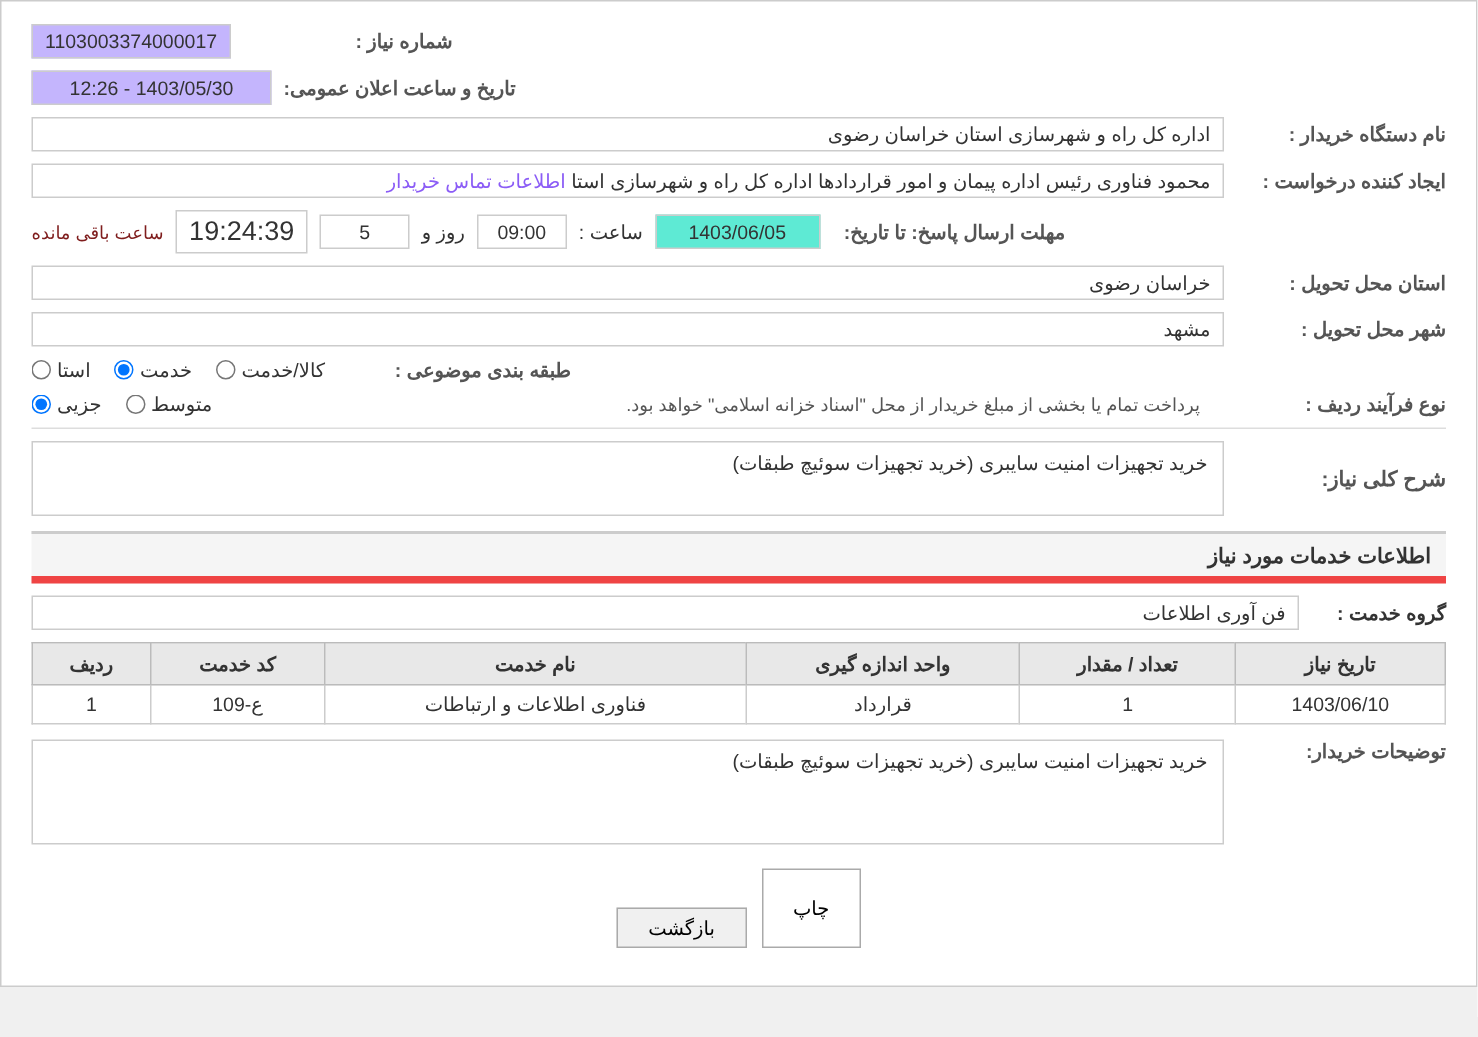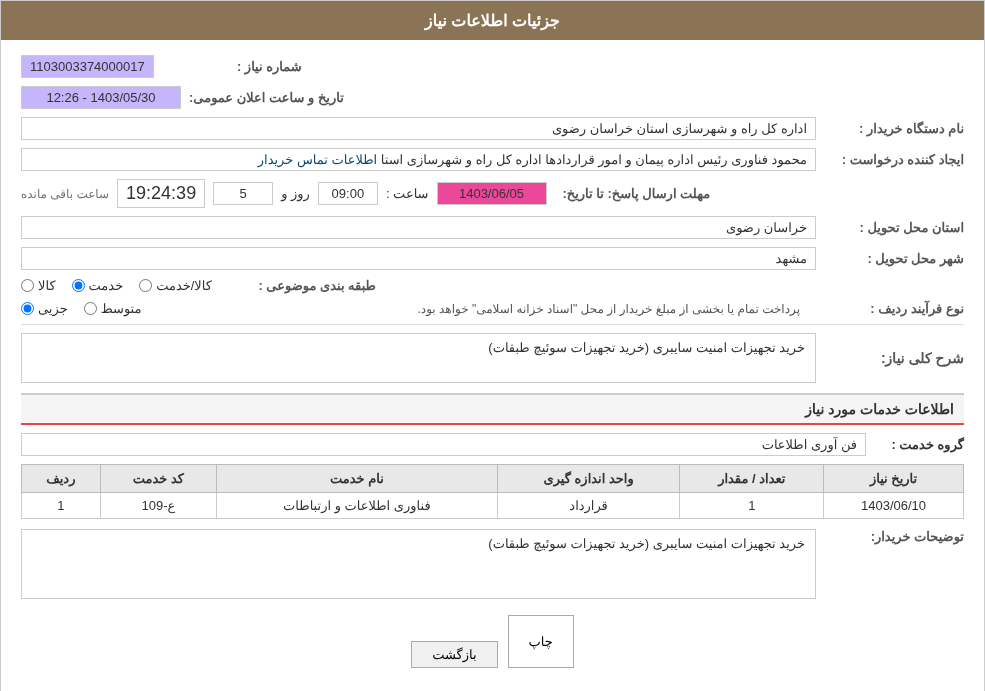--- a/index.html
+++ b/index.html
@@ -50,48 +50,48 @@
       color: #333;
     }
     .info-value-wide {
       background: #fff;
       border: 1px solid #ccc;
       padding: 3px 8px;
       flex: 1;
       text-align: right;
     }
     .blue-link {
-      color: #0c4a6e;
+      color: #8b5cf6;
       text-decoration: none;
     }
     .date-time-row {
       display: flex;
       align-items: center;
       justify-content: flex-end;
       gap: 8px;
       margin-bottom: 8px;
     }
     .small-box {
       background: #fff;
       border: 1px solid #ccc;
       padding: 3px 6px;
       min-width: 60px;
       text-align: center;
     }
     .date-box {
-      background: #ec4899;
+      background: #5eead4;
       border: 1px solid #ccc;
       padding: 3px 8px;
       min-width: 110px;
       text-align: center;
     }
     .section-title {
       background: #f5f5f5;
       border-top: 2px solid #ccc;
-      border-bottom: 2px solid #ef4444;
+      border-bottom: 5px solid #ef4444;
       padding: 6px 10px;
       font-weight: bold;
       font-size: 14px;
       color: #333;
       margin: 10px 0 8px 0;
     }
     .radio-row {
       display: flex;
       align-items: center;
       justify-content: flex-end;
@@ -192,39 +192,36 @@
       flex: 1;
       text-align: right;
     }
     .divider {
       border: none;
       border-top: 1px solid #ddd;
       margin: 8px 0;
     }
     .remaining-time-label {
       font-size: 12px;
-      color: #737373;
+      color: #7f1d1d;
     }
     .remaining-box {
       background: #fff;
       border: 1px solid #ccc;
       padding: 3px 8px;
       min-width: 80px;
       text-align: center;
       font-size: 18px;
     }
   </style>
 </head>
 <body>
 
 <div class="page-wrapper">
 
-  <div class="header-bar">
-    <span>جزئیات اطلاعات نیاز</span>
-  </div>
 
   <div class="content">
 
     <div class="info-row">
       <span class="info-label">شماره نیاز :</span>
       <span class="info-value">1103003374000017</span>
     </div>
 
     <div class="info-row">
       <span class="info-label">تاریخ و ساعت اعلان عمومی:</span>
@@ -269,21 +266,21 @@
       <span class="info-label">طبقه بندی موضوعی :</span>
       <div class="radio-item">
         <label><span>کالا/خدمت</span></label>
         <input type="radio" name="tabaqe" style="">
       </div>
       <div class="radio-item">
         <label><span>خدمت</span></label>
         <input type="radio" name="tabaqe" checked="" style="">
       </div>
       <div class="radio-item">
-        <label><span>کالا</span></label>
+        <label><span>استا</span></label>
         <input type="radio" name="tabaqe" style="">
       </div>
     </div>
 
     <div class="radio-row">
       <span class="info-label">نوع فرآیند ردیف :</span>
       <div style="flex:1; text-align:right;">
         <span class="purchase-note">پرداخت تمام یا بخشی از مبلغ خریدار از محل "اسناد خزانه اسلامی" خواهد بود.</span>
       </div>
       <div class="radio-item">

